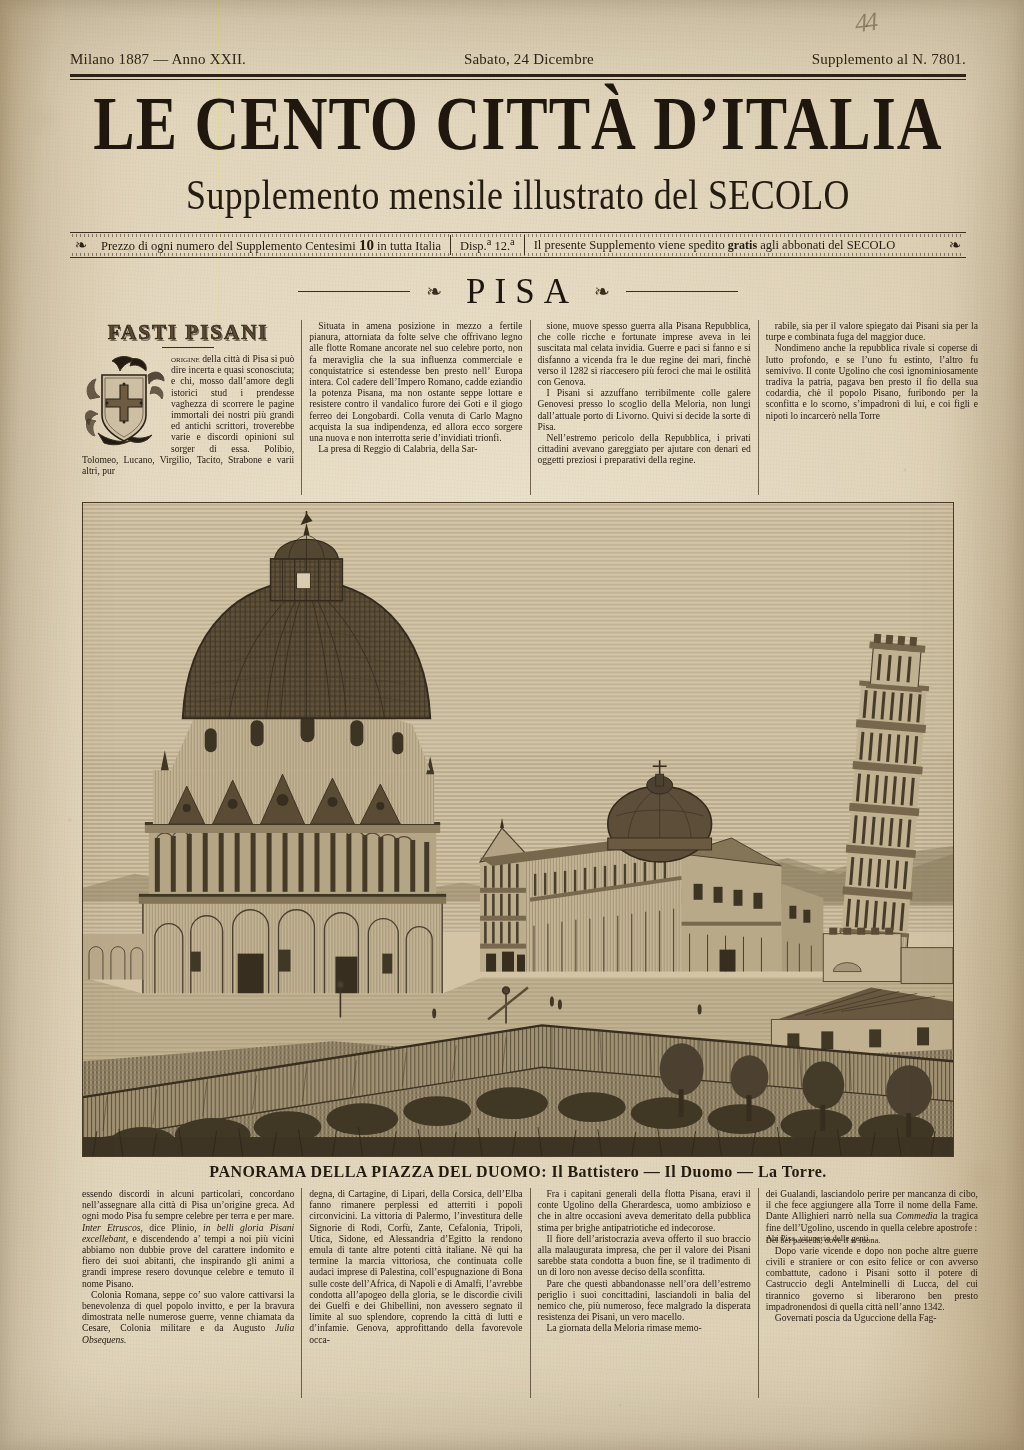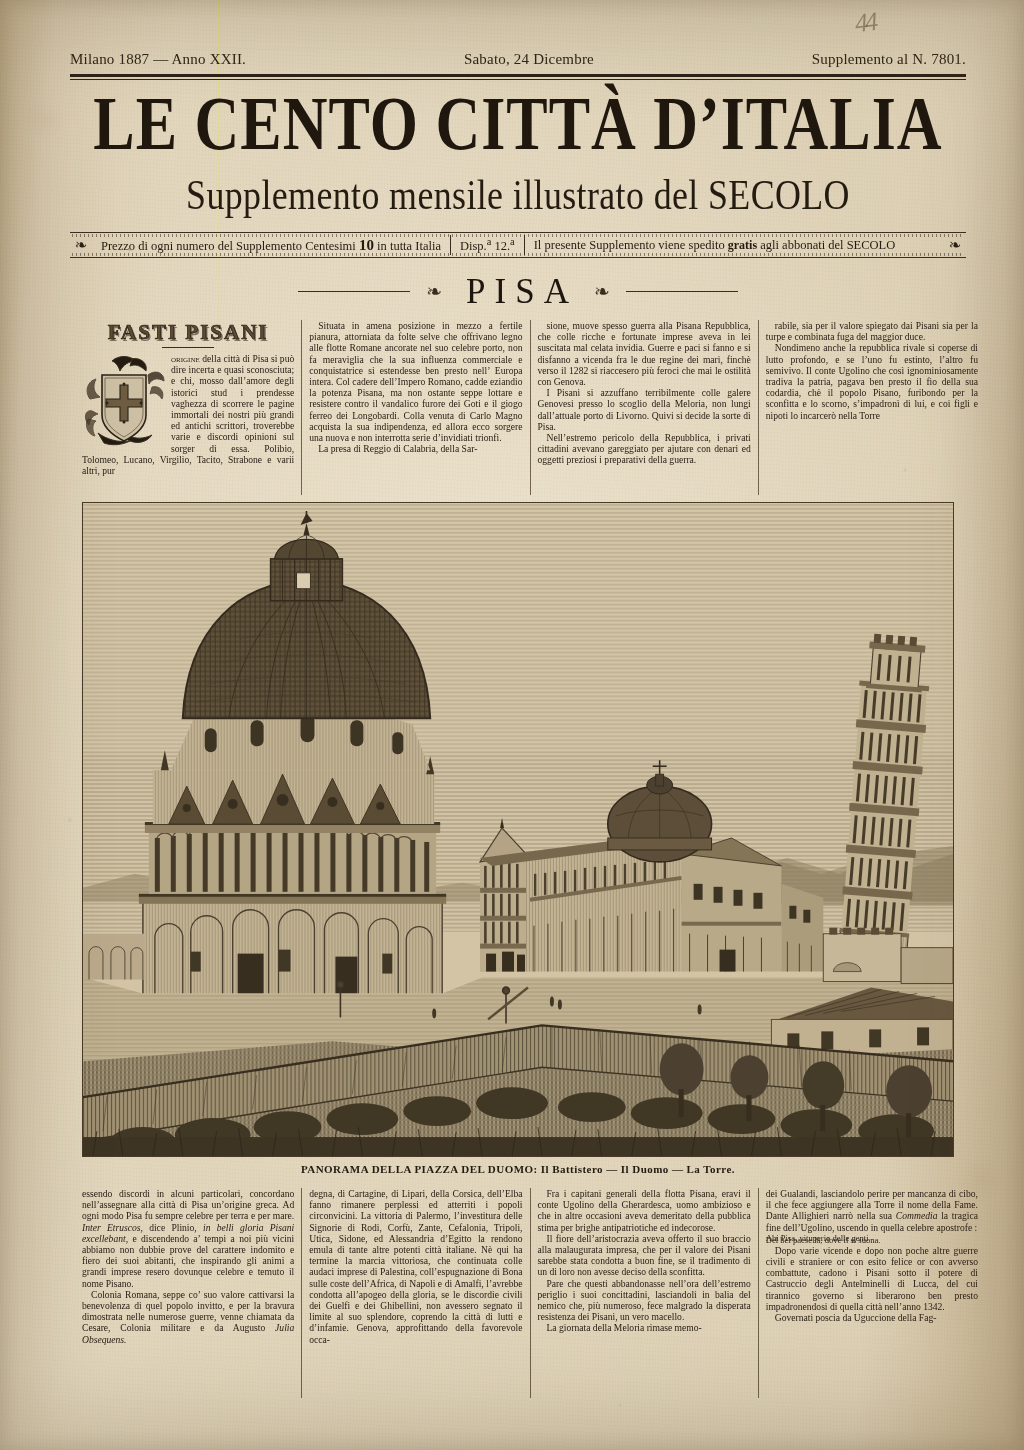--- a/index.html
+++ b/index.html
@@ -147,21 +147,21 @@
   
   .plate {
     position:absolute; left: 12px; top: 502px; width: 872px; height: 655px;
     border: 1px solid #4a3b28;
     overflow:hidden; background:#d6c8ad;
   }
   .plate svg { display:block; width:100%; height:100%; }
 
   .caption {
     position:absolute; left:0; top: 1163px; width:896px; text-align:center;
-    font-size: 11px; font-weight:700; letter-spacing:.45px; color:#241b11;
+    font-size: 16px; font-weight:700; letter-spacing:.45px; color:#241b11;
   }
 
   #cols-bot { top: 1188px; height: 210px; }
 
   .verse { text-indent:0 !important; margin: 3px 0 3px 22px; font-size:8.6px;
            line-height:10px; }
 
   
   #vig { position:absolute; inset:0; pointer-events:none;
     box-shadow: inset 0 0 90px 20px rgba(90,68,40,.26),
@@ -263,21 +263,21 @@
     <div class="col c2">
       <p>Situata in amena posizione in mezzo a fertile pianura, attorniata da folte selve che offrivano legno alle flotte Romane ancorate nel suo celebre porto, non fa meraviglia che la sua influenza commerciale e conquistatrice si estendesse ben presto nell’ Europa intera. Col cadere dell’Impero Romano, cadde eziandio la potenza Pisana, ma non ostante seppe lottare e resistere contro il vandalico furore dei Goti e il giogo ferreo dei Longobardi. Colla venuta di Carlo Magno acquista la sua indipendenza, ed allora ecco sorgere una nuova e non interrotta serie d’invidiati trionfi.</p>
       <p>La presa di Reggio di Calabria, della Sar-</p>
     </div>
 
     <div class="sep"></div>
 
     <div class="col c3">
       <p>sione, muove spesso guerra alla Pisana Repubblica, che colle ricche e fortunate imprese aveva in lei suscitata mal celata invidia. Guerre e paci si fanno e si disfanno a vicenda fra le due regine dei mari, finchè verso il 1282 si riaccesero più feroci che mai le ostilità con Genova.</p>
       <p>I Pisani si azzuffano terribilmente colle galere Genovesi presso lo scoglio della Meloria, non lungi dall’attuale porto di Livorno. Quivi si decide la sorte di Pisa.</p>
-      <p>Nell’estremo pericolo della Repubblica, i privati cittadini avevano gareggiato per ajutare con denari ed oggetti preziosi i preparativi della guerra.</p>
+      <p>Nell’estremo pericolo della Repubblica, i privati cittadini avevano gareggiato per ajutare con denari ed oggetti preziosi i preparativi della regine.</p>
     </div>
 
     <div class="sep"></div>
 
     <div class="col c4">
       <p>rabile, sia per il valore spiegato dai Pisani sia per la turpe e combinata fuga del maggior duce.</p>
       <p>Nondimeno anche la repubblica rivale si coperse di lutto profondo, e se l’uno fu estinto, l’altro fu semivivo. Il conte Ugolino che così ignominiosamente tradiva la patria, pagava ben presto il fio della sua codardia, chè il popolo Pisano, furibondo per la sconfitta e lo scorno, s’impadronì di lui, e coi figli e nipoti lo incarcerò nella Torre</p>
     </div>
   </div>
 

